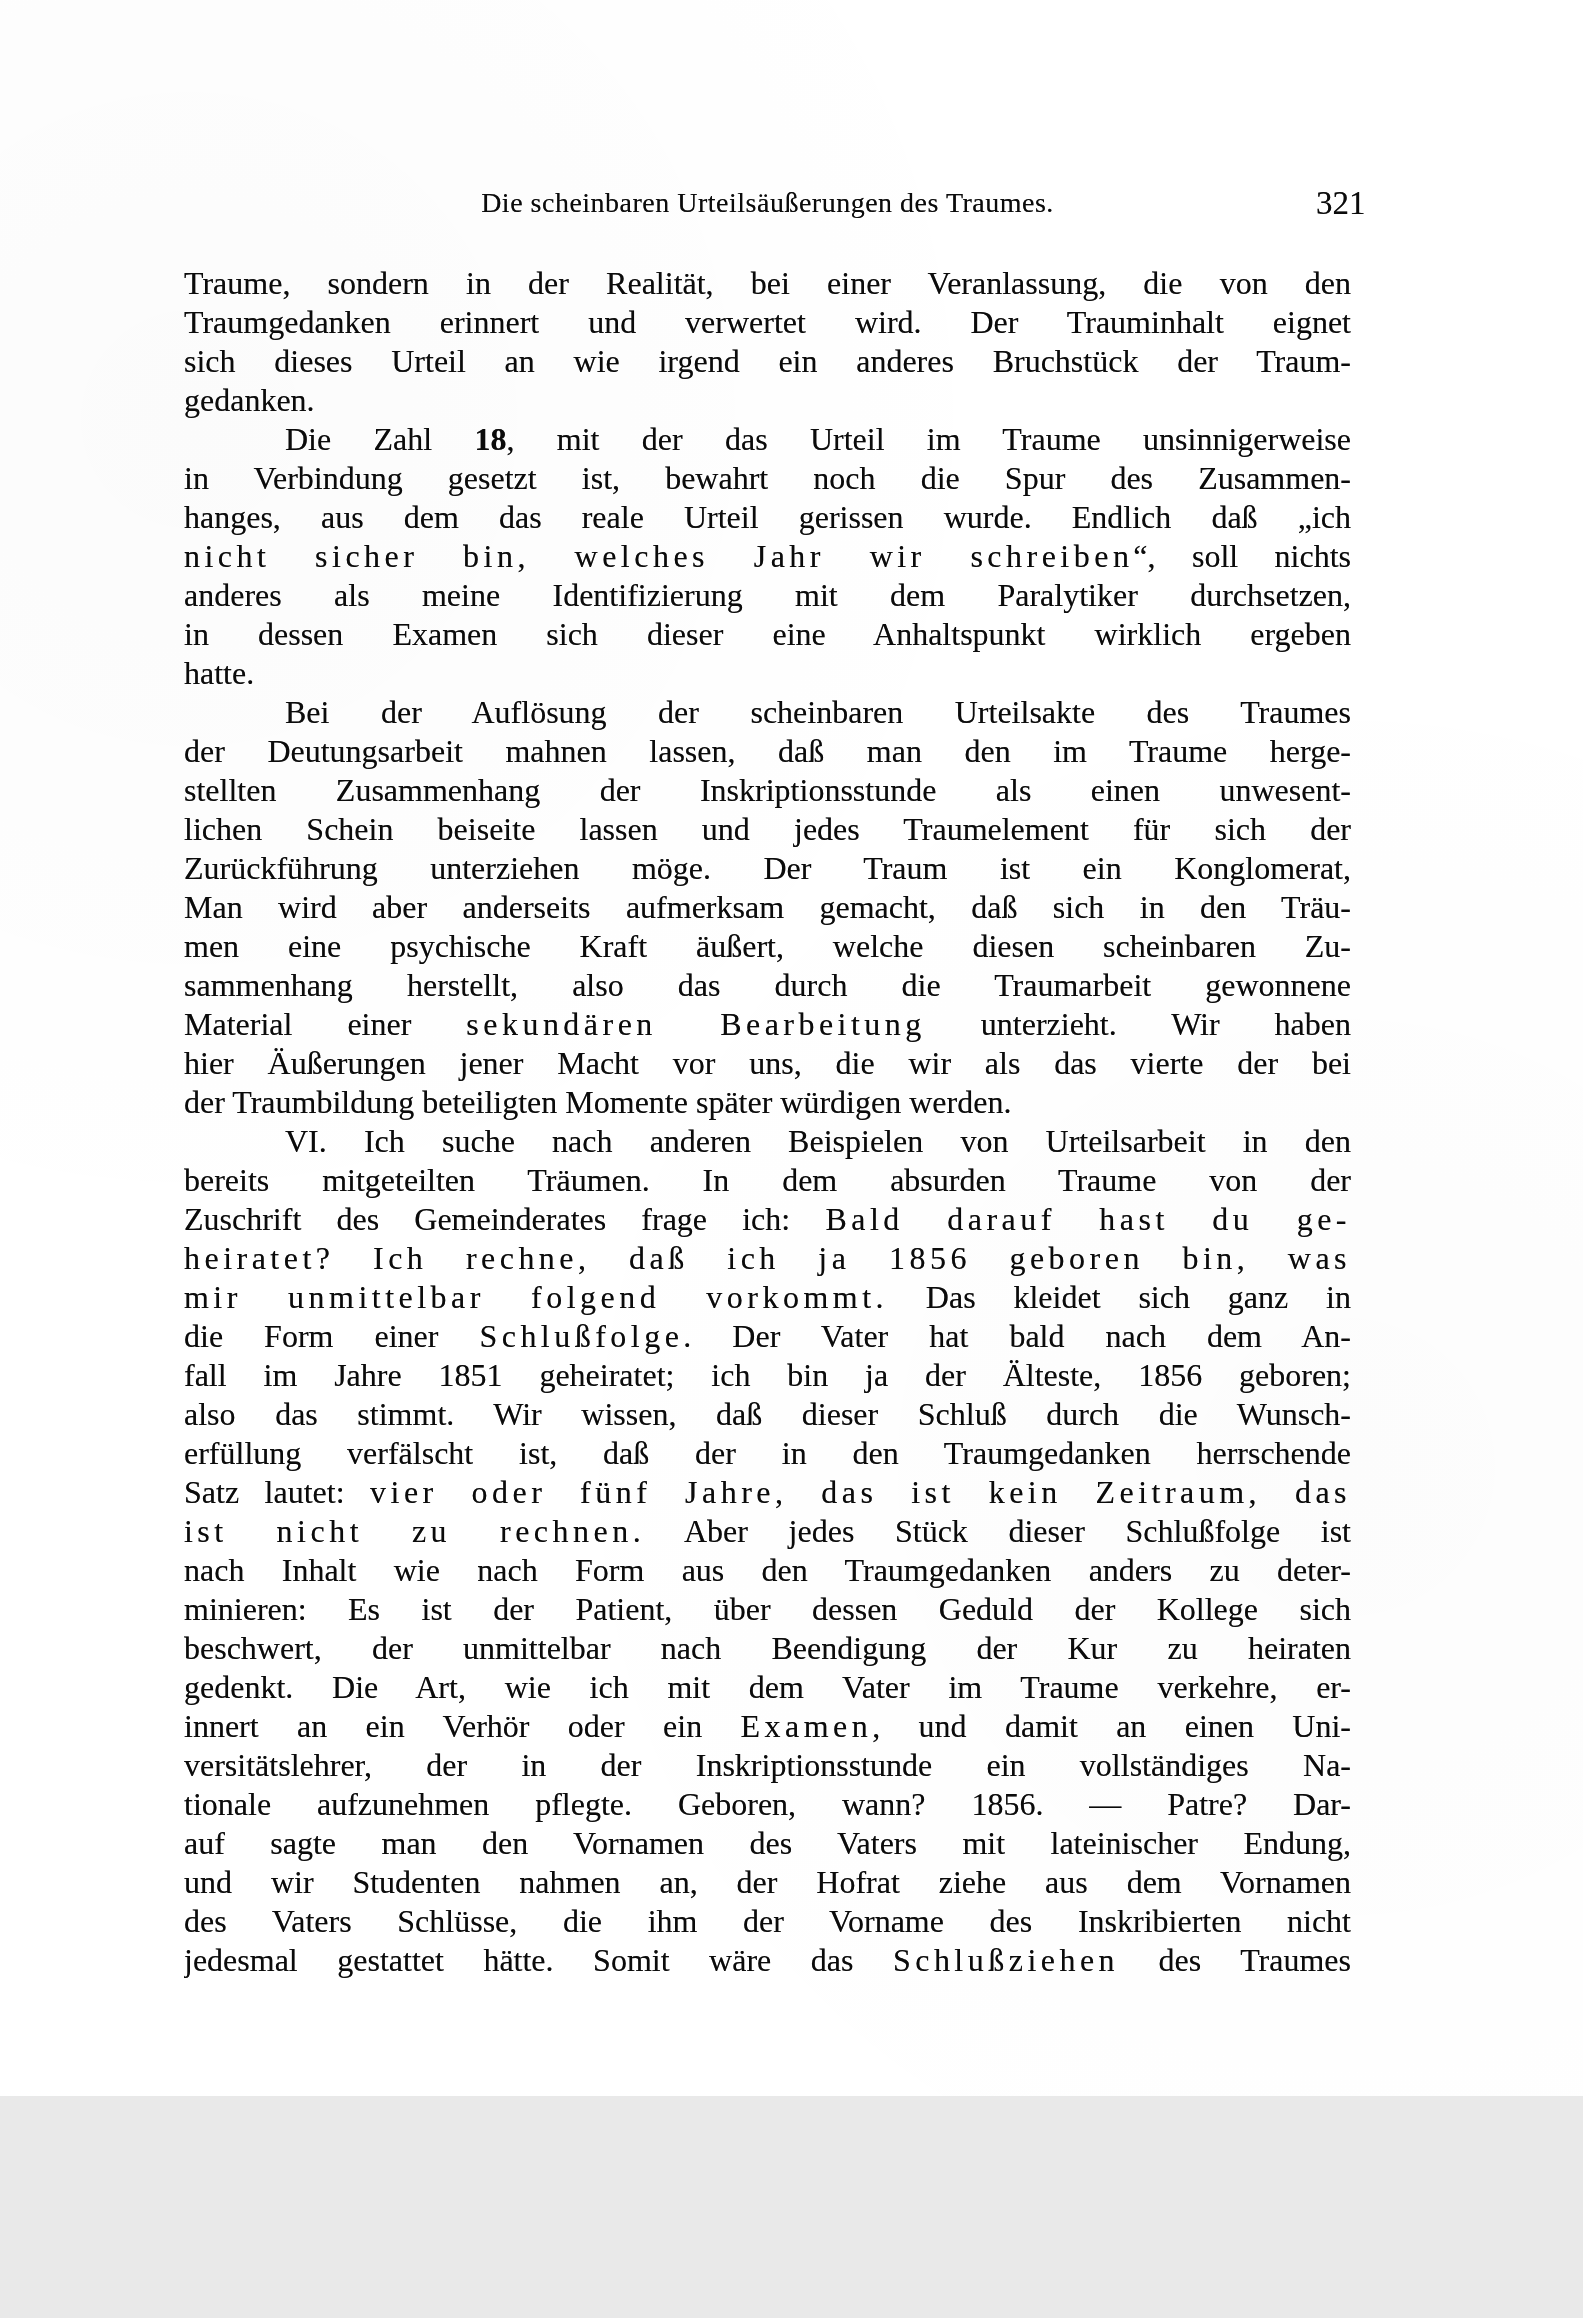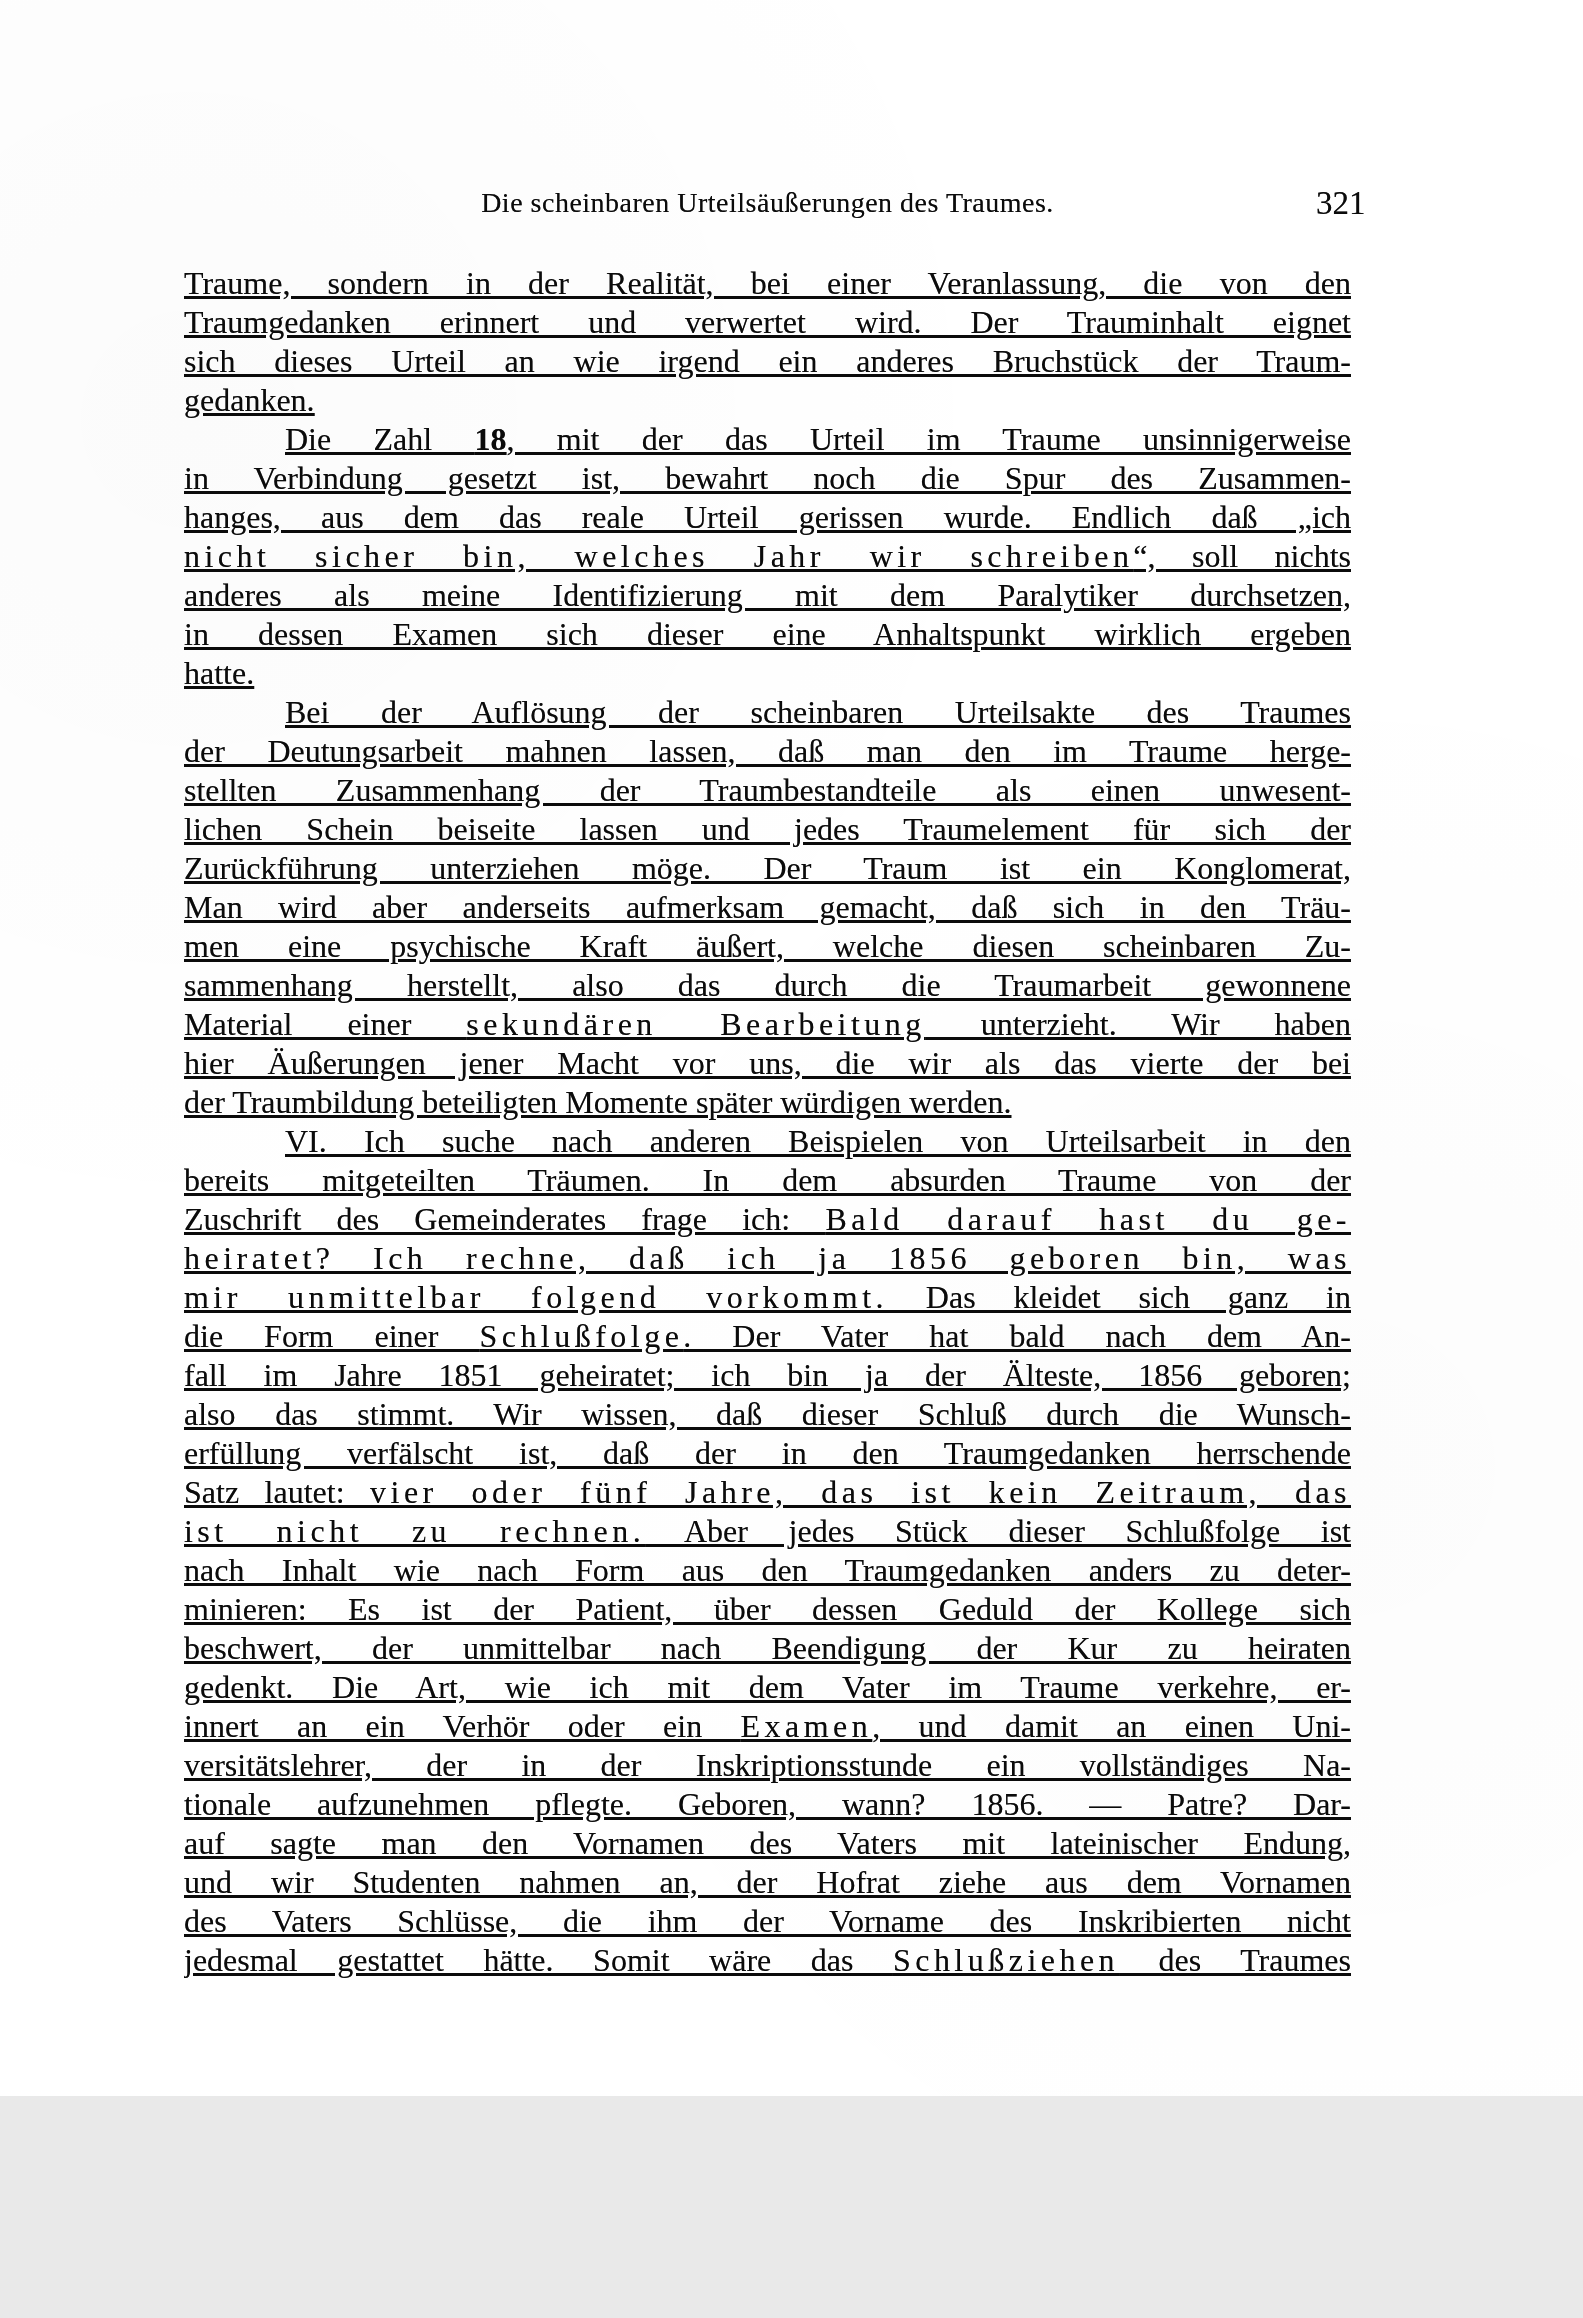--- a/index.html
+++ b/index.html
@@ -63,21 +63,20 @@
     font-size: 32px;
     text-shadow: 0 0 0.4px rgba(0,0,0,0.5);
   }
   .paragraph { margin: 0; }
   .line {
     height: 39px;
     line-height: 39px;
     overflow: hidden;
     text-align: justify;
     text-align-last: justify;
-    text-decoration: underline;
   }
   
   .line::after {
     content: "";
     display: inline-block;
     width: 100%;
     height: 0;
   }
   .line.noj {
     text-align: right;
@@ -112,21 +111,21 @@
         <div class="line"><span>in Verbindung gesetzt ist, bewahrt noch die Spur des Zusammen-</span></div>
         <div class="line"><span>hanges, aus dem das reale Urteil gerissen wurde. Endlich daß „ich</span></div>
         <div class="line"><span class="sperr">nicht sicher bin, welches Jahr wir schreiben</span><span>“, soll nichts</span></div>
         <div class="line"><span>anderes als meine Identifizierung mit dem Paralytiker durchsetzen,</span></div>
         <div class="line"><span>in dessen Examen sich dieser eine Anhaltspunkt wirklich ergeben</span></div>
         <div class="line noj"><span>hatte.</span></div>
       </div>
       <div class="paragraph">
         <div class="line indent"><span>Bei der Auflösung der scheinbaren Urteilsakte des Traumes</span></div>
         <div class="line"><span>der Deutungsarbeit mahnen lassen, daß man den im Traume herge-</span></div>
-        <div class="line"><span>stellten Zusammenhang der Traumbestandteile als einen unwesent-</span></div>
+        <div class="line"><span>stellten Zusammenhang der Inskriptionsstunde als einen unwesent-</span></div>
         <div class="line"><span>lichen Schein beiseite lassen und jedes Traumelement für sich der</span></div>
         <div class="line"><span>Zurückführung unterziehen möge. Der Traum ist ein Konglomerat,</span></div>
         <div class="line"><span>Man wird aber anderseits aufmerksam gemacht, daß sich in den Träu-</span></div>
         <div class="line"><span>men eine psychische Kraft äußert, welche diesen scheinbaren Zu-</span></div>
         <div class="line"><span>sammenhang herstellt, also das durch die Traumarbeit gewonnene</span></div>
         <div class="line"><span>Material einer </span><span class="sperr">sekundären Bearbeitung</span><span> unterzieht. Wir haben</span></div>
         <div class="line"><span>hier Äußerungen jener Macht vor uns, die wir als das vierte der bei</span></div>
         <div class="line noj"><span>der Traumbildung beteiligten Momente später würdigen werden.</span></div>
       </div>
       <div class="paragraph">

